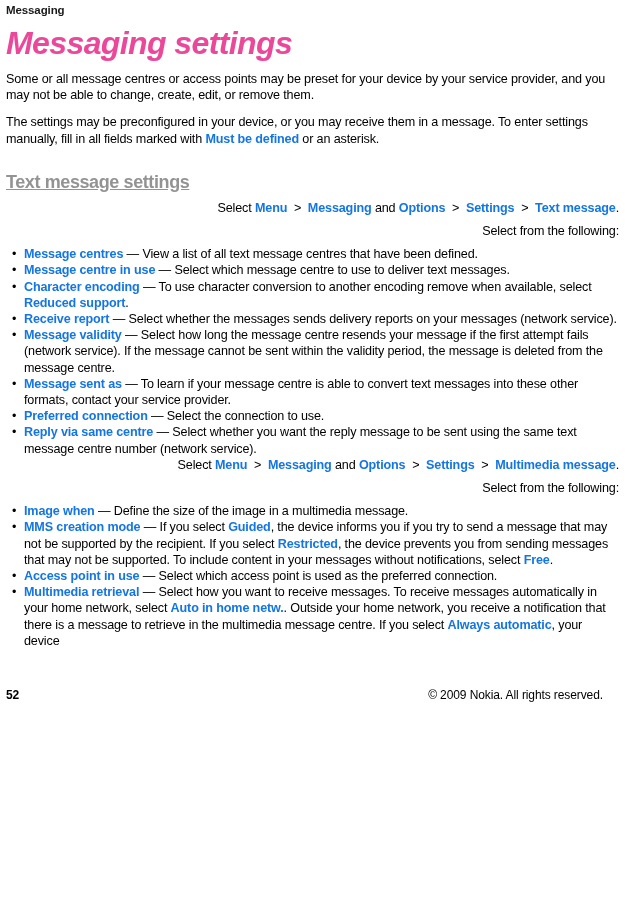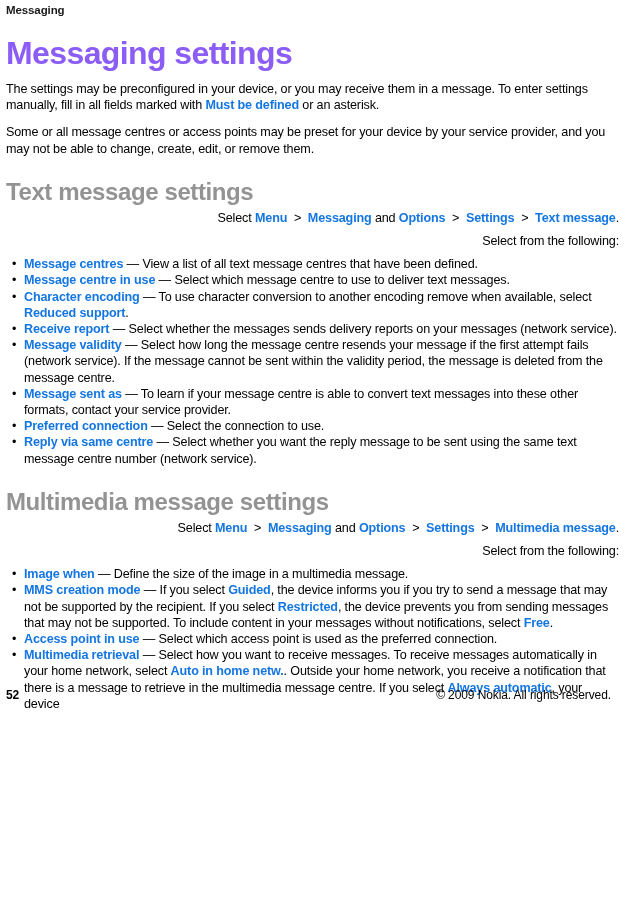--- a/index.html
+++ b/index.html
@@ -26,32 +26,34 @@
     font-size: 11.5px;
     font-weight: bold;
     color: #1a1a1a;
     letter-spacing: -0.1px;
     padding-top: 3px;
     line-height: 14px;
   }
   h1.doc-title {
     font-size: 32px;
     font-weight: bold;
-    color: #8b5cf6;
-    margin: 18px 0 10px 0;
+    color: #ec4899;
+    margin: 8px 0 10px 0;
     line-height: 36px;
     letter-spacing: -0.6px;
+    font-style: italic;
   }
   h2.section-title {
-    font-size: 24px;
+    font-size: 18px;
     font-weight: bold;
     color: #939393;
     margin: 22px 0 5px 0;
     line-height: 26px;
     letter-spacing: -0.4px;
+    text-decoration: underline;
   }
   p.body-text {
     font-size: 12.6px;
     line-height: 16.2px;
     margin: 0 0 11px 0;
     letter-spacing: -0.15px;
     color: #000;
   }
   p.tight {
     margin-bottom: 7px;
@@ -83,21 +85,21 @@
     font-weight: bold;
   }
   .sep {
     color: #000;
     font-weight: normal;
   }
   .dash-pad { white-space: pre; }
   .footer {
     position: absolute;
     left: 6px;
-    right: 14px;
+    right: 22px;
     bottom: 8px;
     display: flex;
     justify-content: space-between;
     align-items: baseline;
     font-size: 12px;
     font-weight: bold;
     color: #000;
     letter-spacing: -0.1px;
   }
   .footer .pageno { font-weight: bold; }
@@ -105,41 +107,40 @@
 </style>
 </head>
 <body>
 
 <div class="page">
 
   <div class="running-header">Messaging</div>
 
   <h1 class="doc-title">Messaging settings</h1>
 
+  <p class="body-text">Some or all message centres or access points may be preset for your device by your service provider, and you may not be able to change, create, edit, or remove them.</p>
+
   <p class="body-text">
     <span>The settings may be preconfigured in your device, or you may receive them in a message. To enter settings manually, fill in all fields marked with </span><span class="kw">Must be defined</span><span> or an asterisk.</span>
   </p>
-
-  <p class="body-text">Some or all message centres or access points may be preset for your device by your service provider, and you may not be able to change, create, edit, or remove them.</p>
 
   <div id="sections-root">
       <h2 class="section-title">Text message settings</h2>
       <p class="body-text tight"><span>Select </span><span class="kw">Menu</span><span class="sep dash-pad">  &gt;  </span><span class="kw">Messaging</span><span class="sep dash-pad"> and </span><span class="kw">Options</span><span class="sep dash-pad">  &gt;  </span><span class="kw">Settings</span><span class="sep dash-pad">  &gt;  </span><span class="kw">Text message</span><span>.</span></p>
       <p class="body-text tight">Select from the following:</p>
       <ul class="bullets">
         <li><span class="bullet-dot">•</span><span class="kw">Message centres</span><span> — View a list of all text message centres that have been defined.</span></li>
         <li><span class="bullet-dot">•</span><span class="kw">Message centre in use</span><span> — Select which message centre to use to deliver text messages.</span></li>
         <li><span class="bullet-dot">•</span><span class="kw">Character encoding</span><span> — To use character conversion to another encoding remove when available, select </span><span class="kw">Reduced support</span><span>.</span></li>
         <li><span class="bullet-dot">•</span><span class="kw">Receive report</span><span> — Select whether the messages sends delivery reports on your messages (network service).</span></li>
         <li><span class="bullet-dot">•</span><span class="kw">Message validity</span><span> — Select how long the message centre resends your message if the first attempt fails (network service). If the message cannot be sent within the validity period, the message is deleted from the message centre.</span></li>
         <li><span class="bullet-dot">•</span><span class="kw">Message sent as</span><span> — To learn if your message centre is able to convert text messages into these other formats, contact your service provider.</span></li>
         <li><span class="bullet-dot">•</span><span class="kw">Preferred connection</span><span> — Select the connection to use.</span></li>
         <li><span class="bullet-dot">•</span><span class="kw">Reply via same centre</span><span> — Select whether you want the reply message to be sent using the same text message centre number (network service).</span></li>
       </ul>
-      <h2 class="section-title">Multimedia message settings</h2>
       <p class="body-text tight"><span>Select </span><span class="kw">Menu</span><span class="sep dash-pad">  &gt;  </span><span class="kw">Messaging</span><span class="sep dash-pad"> and </span><span class="kw">Options</span><span class="sep dash-pad">  &gt;  </span><span class="kw">Settings</span><span class="sep dash-pad">  &gt;  </span><span class="kw">Multimedia message</span><span>.</span></p>
       <p class="body-text tight">Select from the following:</p>
       <ul class="bullets">
         <li><span class="bullet-dot">•</span><span class="kw">Image when</span><span> — Define the size of the image in a multimedia message.</span></li>
         <li><span class="bullet-dot">•</span><span class="kw">MMS creation mode</span><span> — If you select </span><span class="kw">Guided</span><span>, the device informs you if you try to send a message that may not be supported by the recipient. If you select </span><span class="kw">Restricted</span><span>, the device prevents you from sending messages that may not be supported. To include content in your messages without notifications, select </span><span class="kw">Free</span><span>.</span></li>
         <li><span class="bullet-dot">•</span><span class="kw">Access point in use</span><span> — Select which access point is used as the preferred connection.</span></li>
         <li><span class="bullet-dot">•</span><span class="kw">Multimedia retrieval</span><span> — Select how you want to receive messages. To receive messages automatically in your home network, select </span><span class="kw">Auto in home netw.</span><span>. Outside your home network, you receive a notification that there is a message to retrieve in the multimedia message centre. If you select </span><span class="kw">Always automatic</span><span>, your device</span></li>
       </ul>
     </div>
 

